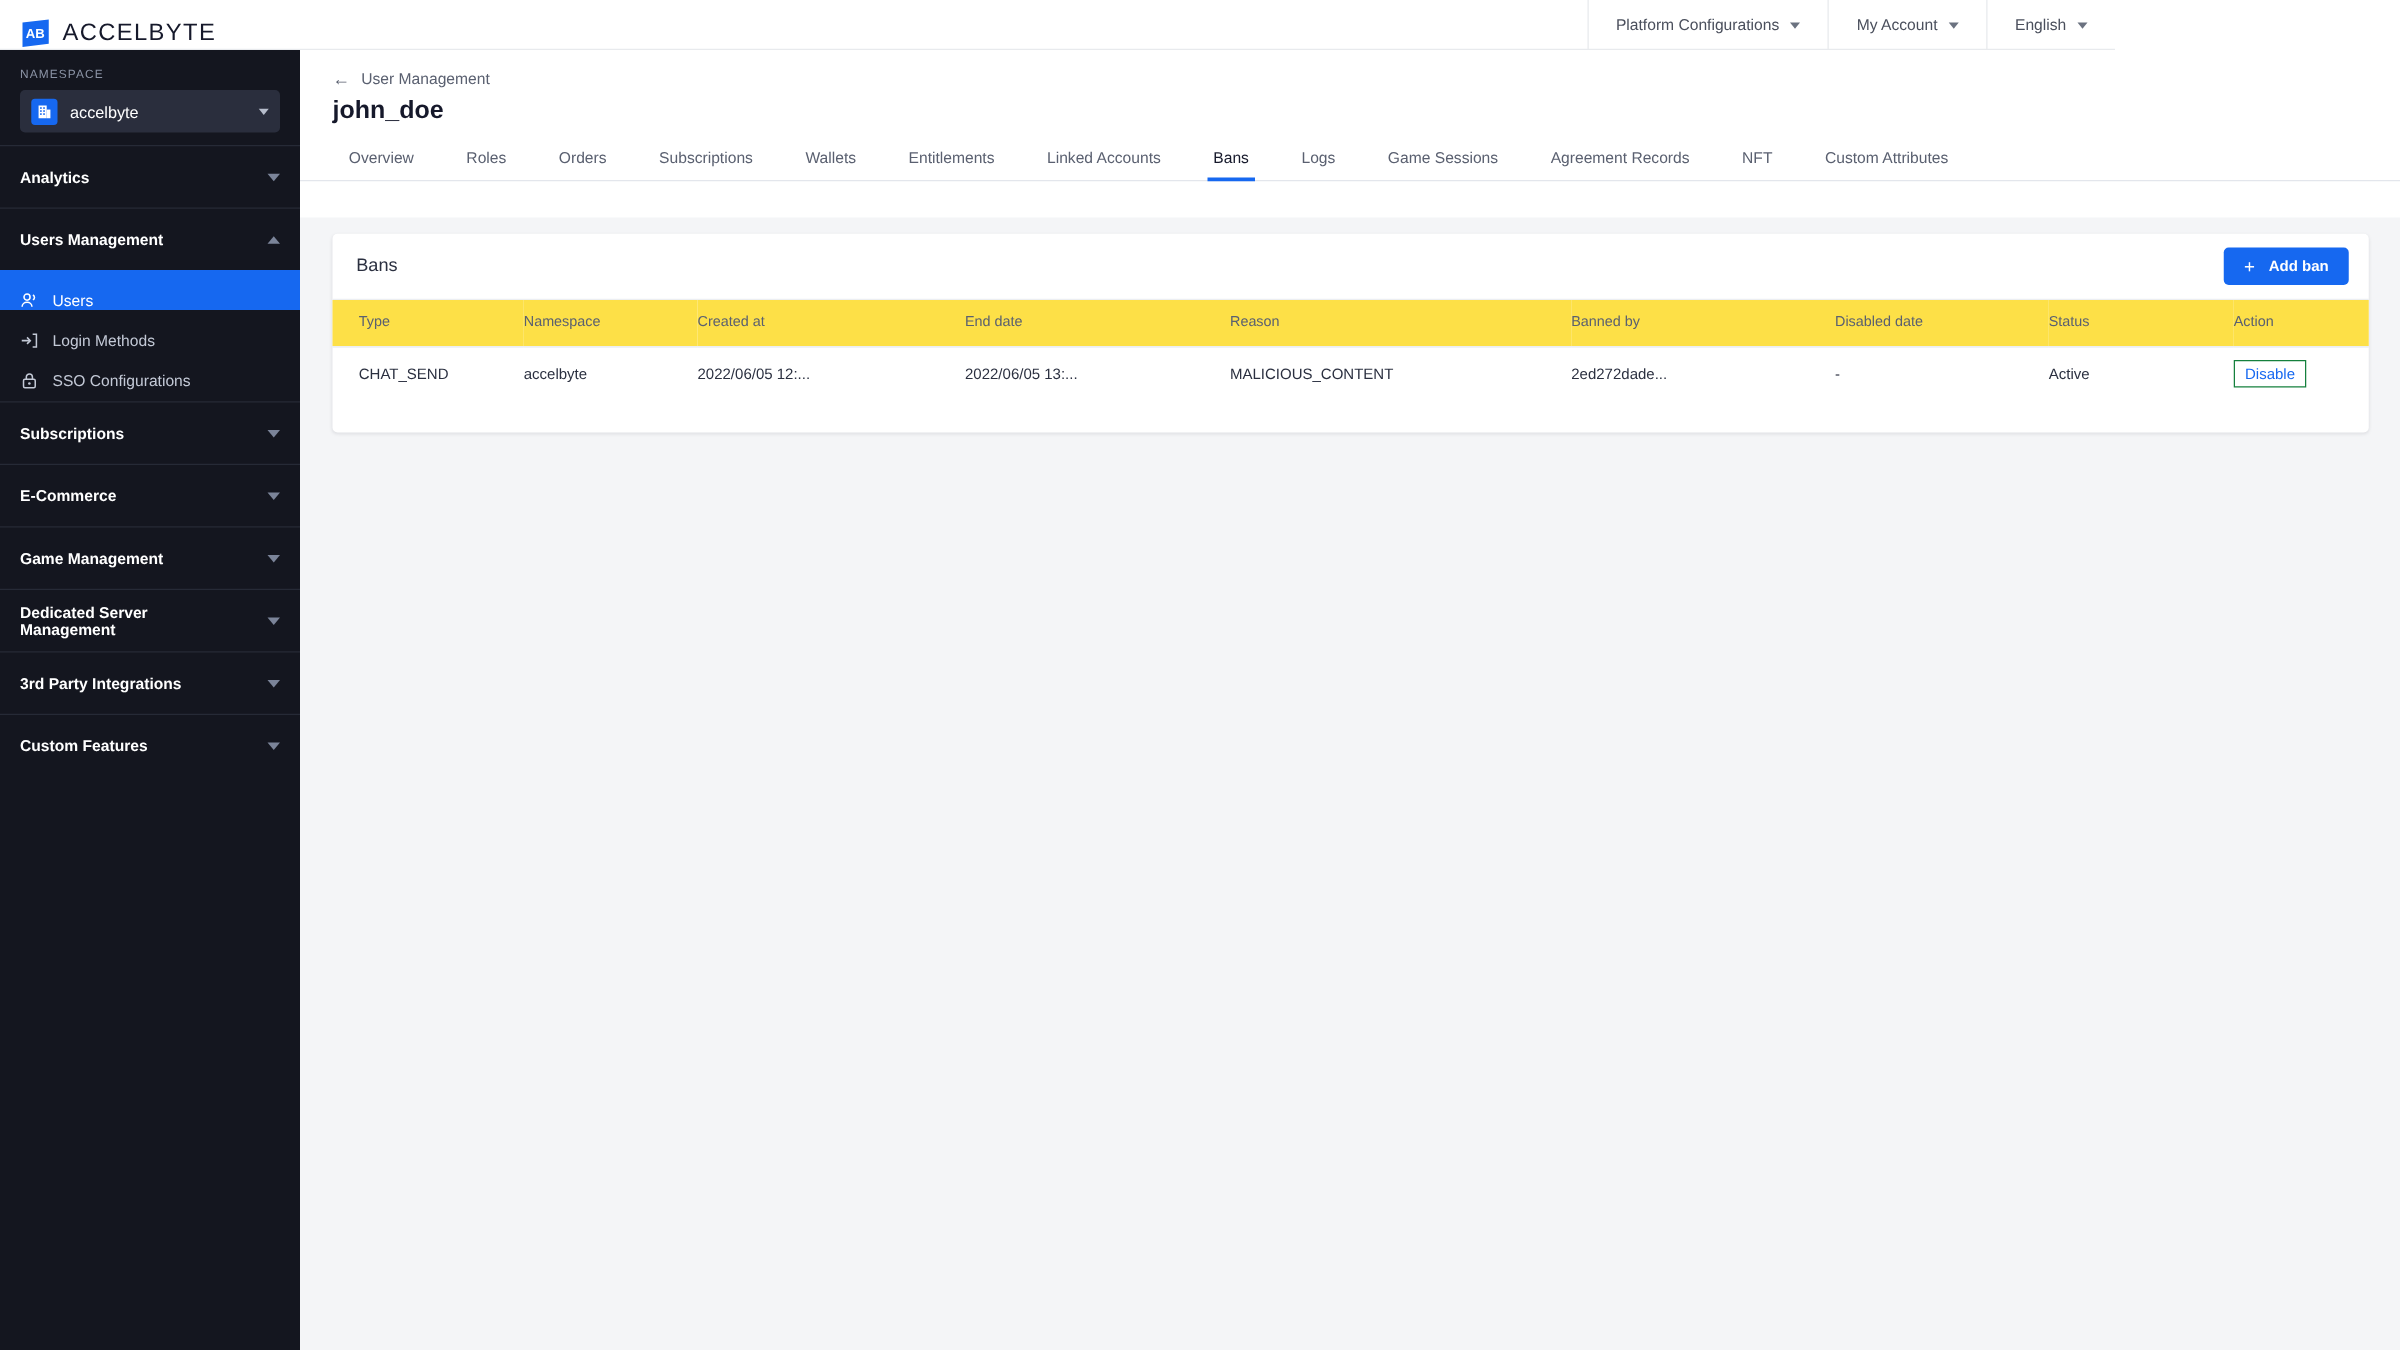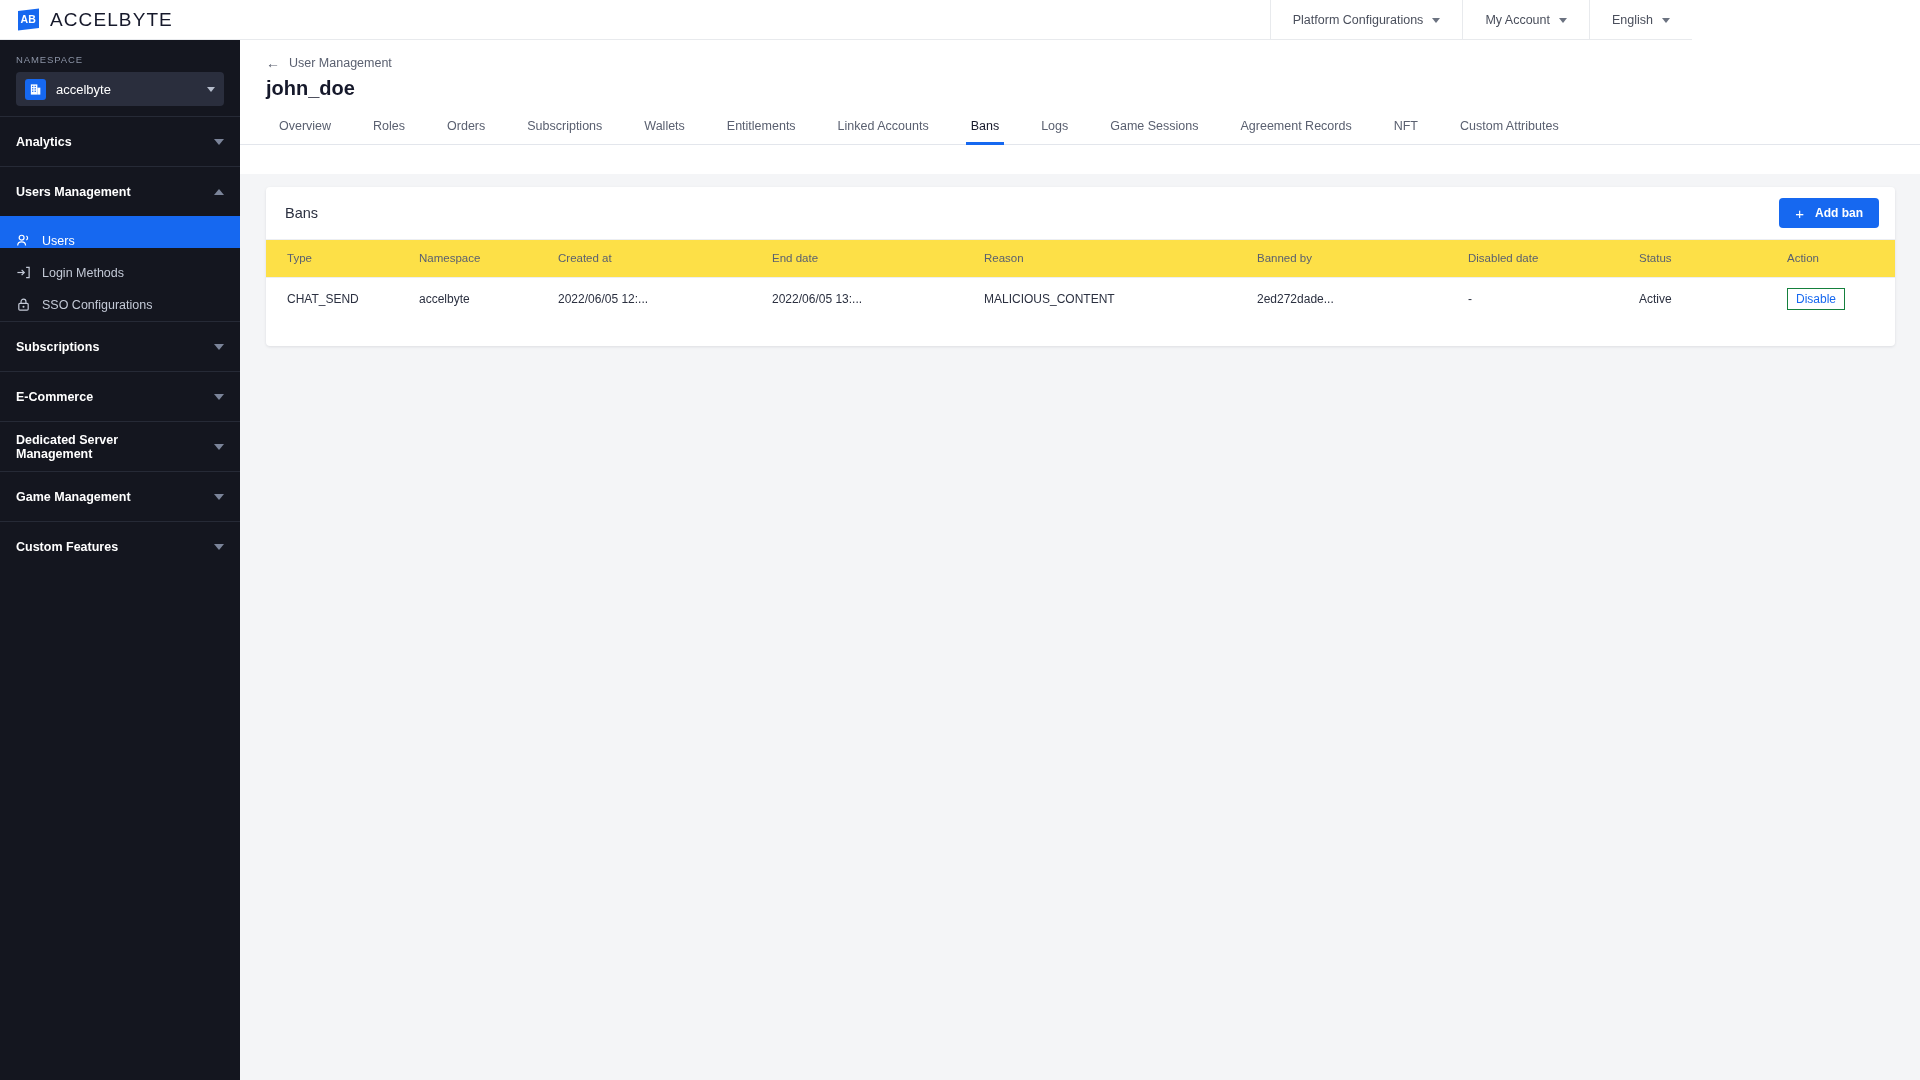--- a/index.html
+++ b/index.html
@@ -7,21 +7,21 @@
     width: 1920px; height: 1080px;
     font-family: "Liberation Sans", sans-serif;
     background: #ffffff;
     overflow: hidden;
   }
   #app { position: relative; width: 1920px; height: 1080px; }
 
   
   .topbar {
     position: absolute; left: 0; top: 0; width: 1692px; height: 40px;
-    background: #ffffff; display: flex; align-items: center;
+    background: #ffffff; display: flex; align-items: flex-end;
     border-bottom: 1px solid #e8eaed;
   }
   .brand { display: flex; align-items: center; padding-left: 16px; gap: 9px; }
   .brand-logo { width: 25px; height: 25px; display: block; }
   .brand-text {
     font-size: 19px; letter-spacing: 1.1px; color: #16192b;
     font-weight: 400;
   }
   .topbar-right {
     position: absolute; right: 0; top: 0; height: 40px;
@@ -264,27 +264,33 @@
       </div>
     </div>
     <div class="nav-group">
       <div class="nav-head">
         <span class="t">E-Commerce</span>
         <span class="tri-dn"></span>
       </div>
     </div>
     <div class="nav-group">
       <div class="nav-head">
+        <span class="t">Game Management</span>
+        <span class="tri-dn"></span>
+      </div>
+    </div>
+    <div class="nav-group">
+      <div class="nav-head">
         <span class="t">Dedicated Server Management</span>
         <span class="tri-dn"></span>
       </div>
     </div>
     <div class="nav-group">
       <div class="nav-head">
-        <span class="t">Game Management</span>
+        <span class="t">3rd Party Integrations</span>
         <span class="tri-dn"></span>
       </div>
     </div>
     <div class="nav-group">
       <div class="nav-head">
         <span class="t">Custom Features</span>
         <span class="tri-dn"></span>
       </div>
     </div>
   </div>

